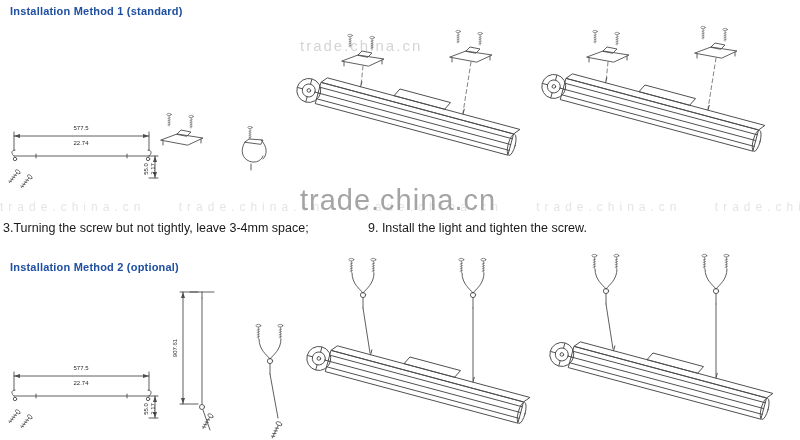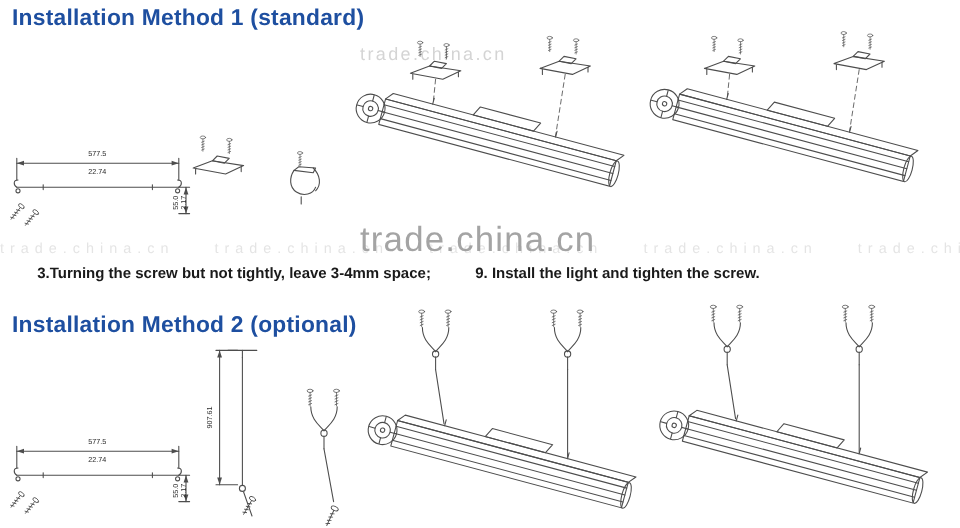--- a/index.html
+++ b/index.html
@@ -1,21 +1,21 @@
 <!DOCTYPE html>
 <html><head>
 <meta charset="utf-8">
 <style>
   * { margin:0; padding:0; box-sizing:border-box; }
   html,body { background:#fff; }
   body { font-family:"Liberation Sans", sans-serif; }
   .canvas { position:relative; width:800px; height:440px; background:#fff; overflow:hidden; }
 
-  .heading { position:absolute; color:#1e4fa0; font-size:19px; font-weight:bold; letter-spacing:0.2px; }
-  .caption { position:absolute; color:#1a1a1a; font-size:12.5px; font-weight:bold;margin-left:28px; }
+  .heading { position:absolute; color:#1e4fa0; font-size:11px; font-weight:bold; letter-spacing:0.2px; }
+  .caption { position:absolute; color:#1a1a1a; font-size:12.5px; font-weight:normal; }
 
   .wm-main { position:absolute; left:50%; transform:translateX(-51%); top:184px;
              color:#9b9b9b; font-size:29px; letter-spacing:1px; opacity:0.9; white-space:nowrap; }
   .wm-band { position:absolute; left:0; top:200px; width:800px; text-align:center;
              color:#bdbdbd; font-size:12px; letter-spacing:5px; opacity:0.4;
              white-space:nowrap; overflow:hidden; }
   .wm-frag { position:absolute; left:300px; top:37px; color:#b2b2b2; font-size:15px;
              letter-spacing:2px; opacity:0.55; white-space:nowrap; }
 
   svg.draw { position:absolute; overflow:visible; }

